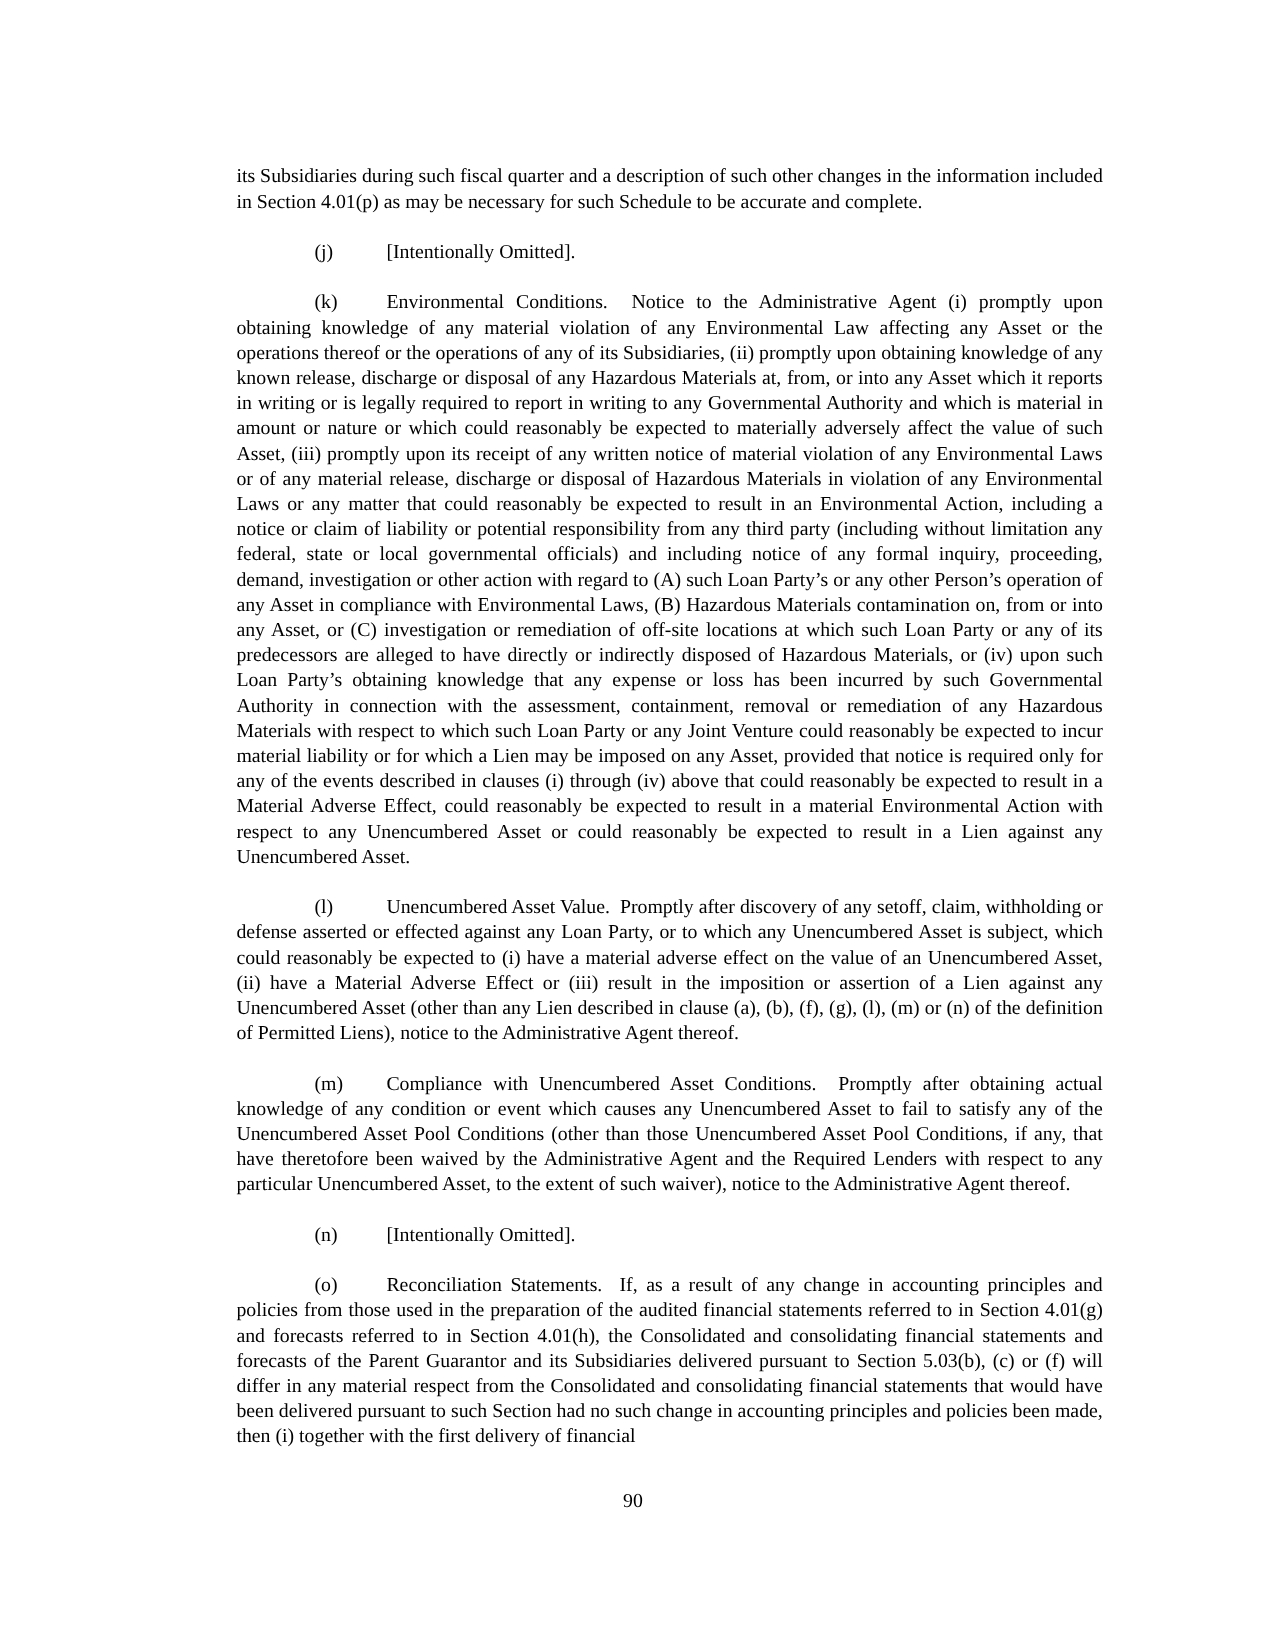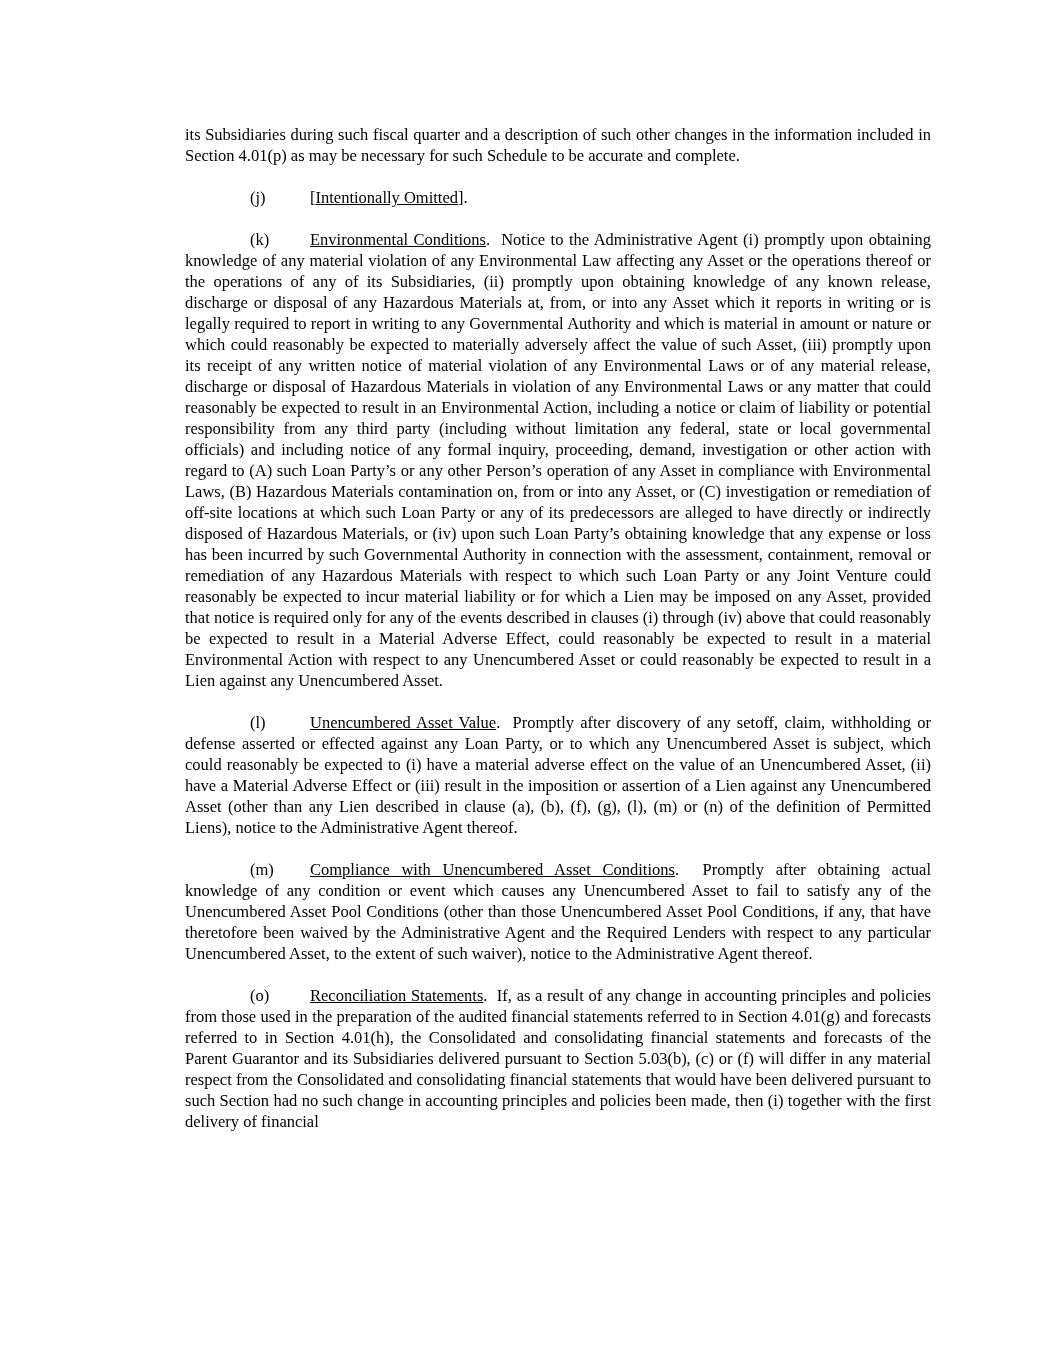--- a/index.html
+++ b/index.html
@@ -20,33 +20,32 @@
   .content {
     position: absolute;
     left: 185px;
     right: 124px;
     top: 124px;
     text-align: justify;
     font-size: 16.5px;
     line-height: 21px;
   }
   p.para {
-    margin: 0;
+    margin: 12px;
     padding: 0;
   }
   p.para + p.para {
     margin-top: 21px;
   }
   .para-label {
     display: inline-block;
     margin-left: 65px;
     min-width: 60px;
   }
   .seg-underline {
-    text-decoration: underline;
   }
   .seg-italic {
   }
   .seg-normal {
     text-decoration: none;
     font-style: normal;
   }
   .page-number {
     position: absolute;
     left: 0;
@@ -60,15 +59,17 @@
 </head>
 <body>
 
 <div class="page">
   <div class="content">
       <p class="para"><span class="seg-normal">its Subsidiaries during such fiscal quarter and a description of such other changes in the information included in Section 4.01(p) as may be necessary for such Schedule to be accurate and complete.</span></p>
       <p class="para"><span class="para-label">(j)</span><span class="seg-normal">[</span><span class="seg-underline">Intentionally Omitted</span><span class="seg-normal">].</span></p>
       <p class="para"><span class="para-label">(k)</span><span class="seg-underline">Environmental Conditions</span><span class="seg-normal">.&nbsp; Notice to the Administrative Agent (i) promptly upon obtaining knowledge of any material violation of any Environmental Law affecting any Asset or the operations thereof or the operations of any of its Subsidiaries, (ii) promptly upon obtaining knowledge of any known release, discharge or disposal of any Hazardous Materials at, from, or into any Asset which it reports in writing or is legally required to report in writing to any Governmental Authority and which is material in amount or nature or which could reasonably be expected to materially adversely affect the value of such Asset, (iii) promptly upon its receipt of any written notice of material violation of any Environmental Laws or of any material release, discharge or disposal of Hazardous Materials in violation of any Environmental Laws or any matter that could reasonably be expected to result in an Environmental Action, including a notice or claim of liability or potential responsibility from any third party (including without limitation any federal, state or local governmental officials) and including notice of any formal inquiry, proceeding, demand, investigation or other action with regard to (A) such Loan Party’s or any other Person’s operation of any Asset in compliance with Environmental Laws, (B) Hazardous Materials contamination on, from or into any Asset, or (C) investigation or remediation of off-site locations at which such Loan Party or any of its predecessors are alleged to have directly or indirectly disposed of Hazardous Materials, or (iv) upon such Loan Party’s obtaining knowledge that any expense or loss has been incurred by such Governmental Authority in connection with the assessment, containment, removal or remediation of any Hazardous Materials with respect to which such Loan Party or any Joint Venture could reasonably be expected to incur material liability or for which a Lien may be imposed on any Asset, </span><span class="seg-italic">provided</span><span class="seg-normal"> that notice is required only for any of the events described in clauses (i) through (iv) above that could reasonably be expected to result in a Material Adverse Effect, could reasonably be expected to result in a material Environmental Action with respect to any Unencumbered Asset or could reasonably be expected to result in a Lien against any Unencumbered Asset.</span></p>
       <p class="para"><span class="para-label">(l)</span><span class="seg-underline">Unencumbered Asset Value</span><span class="seg-normal">.&nbsp; Promptly after discovery of any setoff, claim, withholding or defense asserted or effected against any Loan Party, or to which any Unencumbered Asset is subject, which could reasonably be expected to (i) have a material adverse effect on the value of an Unencumbered Asset, (ii) have a Material Adverse Effect or (iii) result in the imposition or assertion of a Lien against any Unencumbered Asset (other than any Lien described in clause (a), (b), (f), (g), (l), (m) or (n) of the definition of Permitted Liens), notice to the Administrative Agent thereof.</span></p>
       <p class="para"><span class="para-label">(m)</span><span class="seg-underline">Compliance with Unencumbered Asset Conditions</span><span class="seg-normal">.&nbsp; Promptly after obtaining actual knowledge of any condition or event which causes any Unencumbered Asset to fail to satisfy any of the Unencumbered Asset Pool Conditions (other than those Unencumbered Asset Pool Conditions, if any, that have theretofore been waived by the Administrative Agent and the Required Lenders with respect to any particular Unencumbered Asset, to the extent of such waiver), notice to the Administrative Agent thereof.</span></p>
+      <p class="para"><span class="para-label">(n)</span><span class="seg-normal">[</span><span class="seg-underline">Intentionally Omitted</span><span class="seg-normal">].</span></p>
       <p class="para"><span class="para-label">(o)</span><span class="seg-underline">Reconciliation Statements</span><span class="seg-normal">.&nbsp; If, as a result of any change in accounting principles and policies from those used in the preparation of the audited financial statements referred to in Section 4.01(g) and forecasts referred to in Section 4.01(h), the Consolidated and consolidating financial statements and forecasts of the Parent Guarantor and its Subsidiaries delivered pursuant to Section 5.03(b), (c) or (f) will differ in any material respect from the Consolidated and consolidating financial statements that would have been delivered pursuant to such Section had no such change in accounting principles and policies been made, then (i) together with the first delivery of financial</span></p>
     </div>
+  <div class="page-number">90</div>
 </div>
 
 </body></html>

